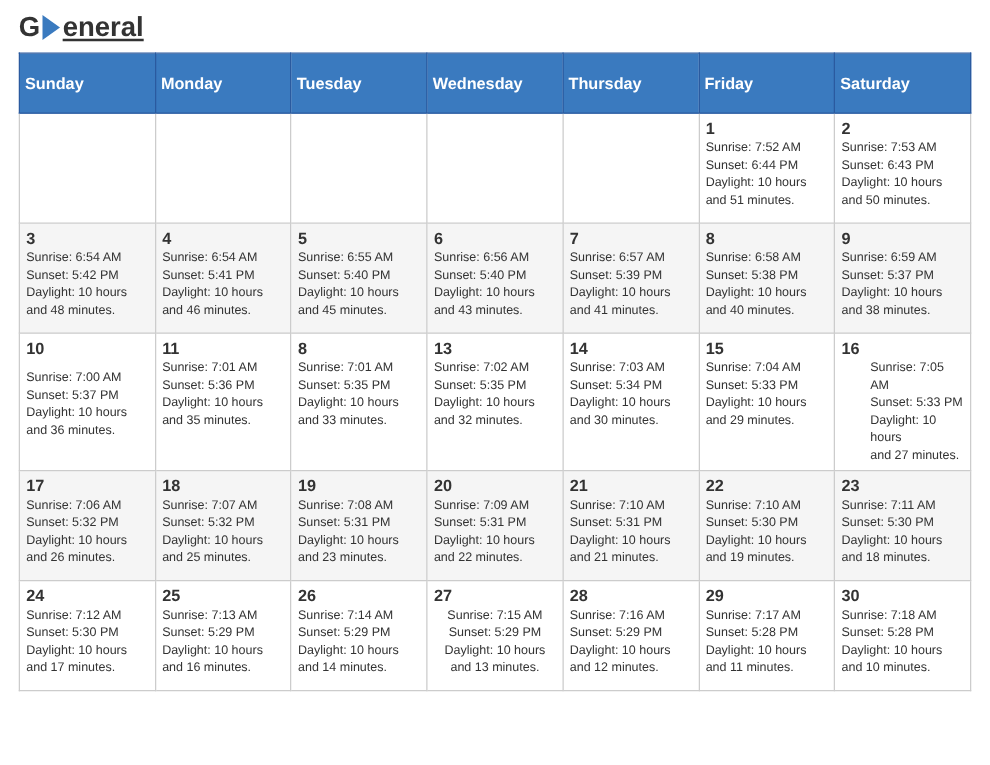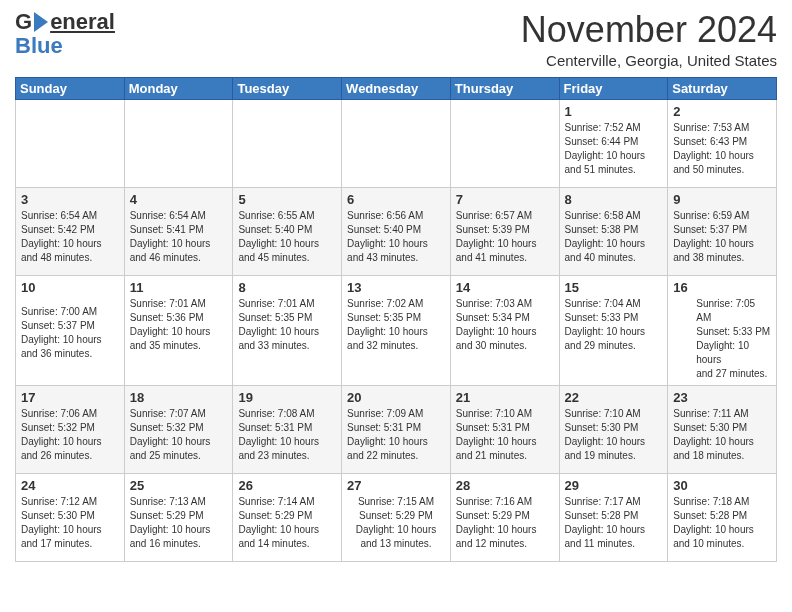--- a/index.html
+++ b/index.html
@@ -38,21 +38,21 @@
     .calendar {
       width: 100%;
       border-collapse: collapse;
       border: 1px solid #ccc;
     }
     .calendar th {
       background-color: #3a7abf;
       color: #fff;
       font-size: 13px;
       font-weight: bold;
-      padding: 3px 4px;
+      padding: 16px 4px;
       border: 1px solid #2a5a9f;
       text-align: left;
     }
     .calendar td {
       border: 1px solid #ccc;
       vertical-align: top;
       padding: 4px 5px;
       width: calc(100% / 7);
       min-height: 80px;
       height: 88px;
@@ -122,27 +122,20 @@
 <body>
 
 <div class="page">
   <div class="header">
     <div class="logo-block">
       <div class="logo-wrapper">
         <span class="logo-g">G</span>
         <span class="logo-triangle"></span>
         <span class="logo-eneral">eneral</span>
       </div>
-      <div>
-        <span class="logo-blue-text">Blue</span>
-      </div>
-    </div>
-    <div class="title-section">
-      <div class="month-title">November 2024</div>
-      <div class="location">Centerville, Georgia, United States</div>
     </div>
   </div>
 
   <table class="calendar">
     <thead>
       <tr>
 
       <th>Sunday</th>
           <th>Monday</th>
           <th>Tuesday</th>

